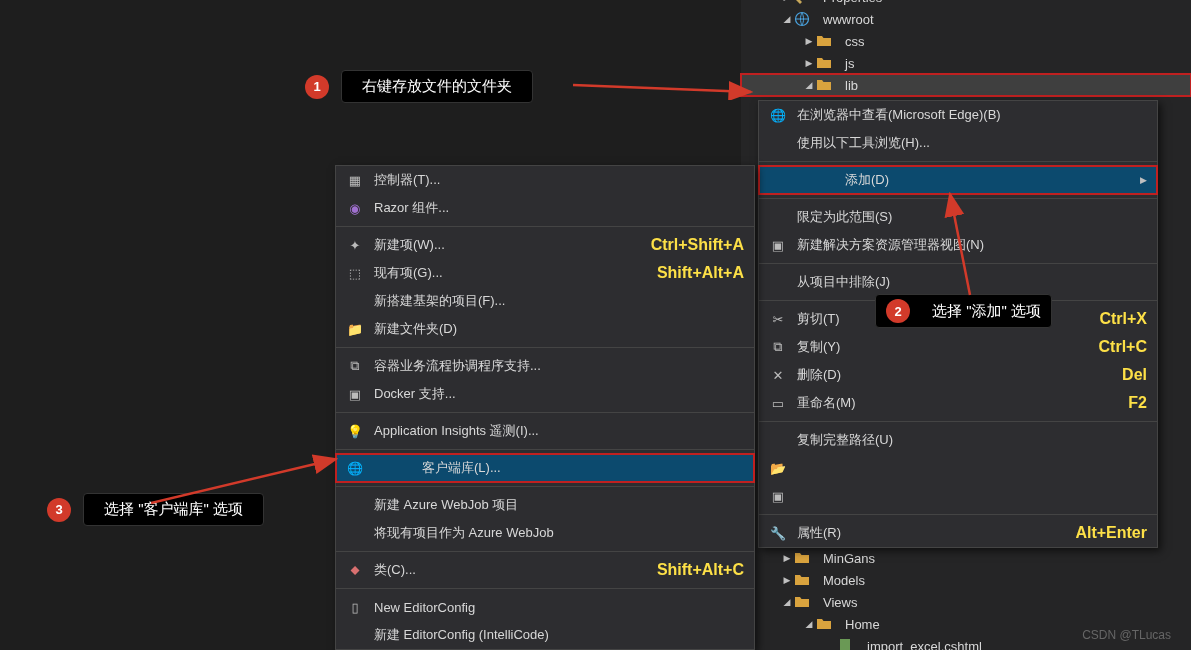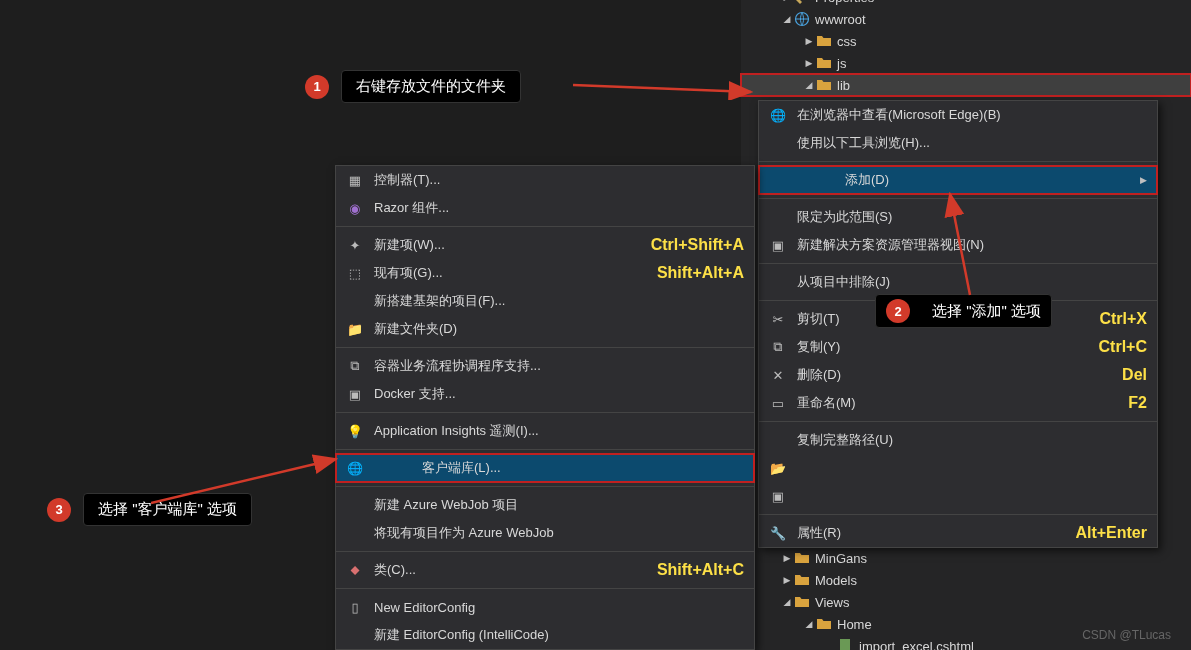--- a/index.html
+++ b/index.html
@@ -25,21 +25,21 @@
   padding-left: 10px;
   cursor: default;
 }
 .tree-item .chev {
   width: 12px; text-align: center; color: #c0c0c0; font-size: 9px;
 }
 .tree-item .ficon {
   width: 18px; display: inline-flex; align-items: center; justify-content: center;
 }
 .tree-item .lbl {
-  margin-left: 4px;
+  margin-left: 12px;
 }
 .folder { fill: #d9a33e; }
 .indent-1 { padding-left: 40px; }
 .indent-2 { padding-left: 62px; }
 .indent-3 { padding-left: 84px; }
 .highlight-row {
   background: #3f3f3f;
   outline: 2px solid #c02020;
   outline-offset: -1px;
 }
@@ -73,21 +73,21 @@
   width: 24px; height: 24px; border-radius: 50%;
   background: #d23a2a; color: #fff;
   display: inline-flex; align-items: center; justify-content: center;
   font-size: 13px; font-weight: 600;
 }
 .anno {
   position: absolute;
   display: flex; align-items: center; gap: 12px;
 }
 .anno-label {
-  background: #000; color: #fff; padding: 6px 14px; border-radius: 4px; font-size: 15px;
+  background: #000; color: #fff; padding: 6px 20px; border-radius: 4px; font-size: 15px;
   border: 1px solid #333;
 }
 .anno1 { top: 70px; left: 305px; }
 .anno2 { top: 294px; left: 875px; background:#000;border:1px solid #333;padding:4px 10px;border-radius:4px;}
 .anno2 .badge { margin-right: 10px; }
 .anno3 { top: 493px; left: 47px; }
 .arrow-svg { position: absolute; pointer-events: none; }
 .watermark {
   position: absolute; bottom: 8px; right: 20px;
   color: #666; font-size: 12px;

